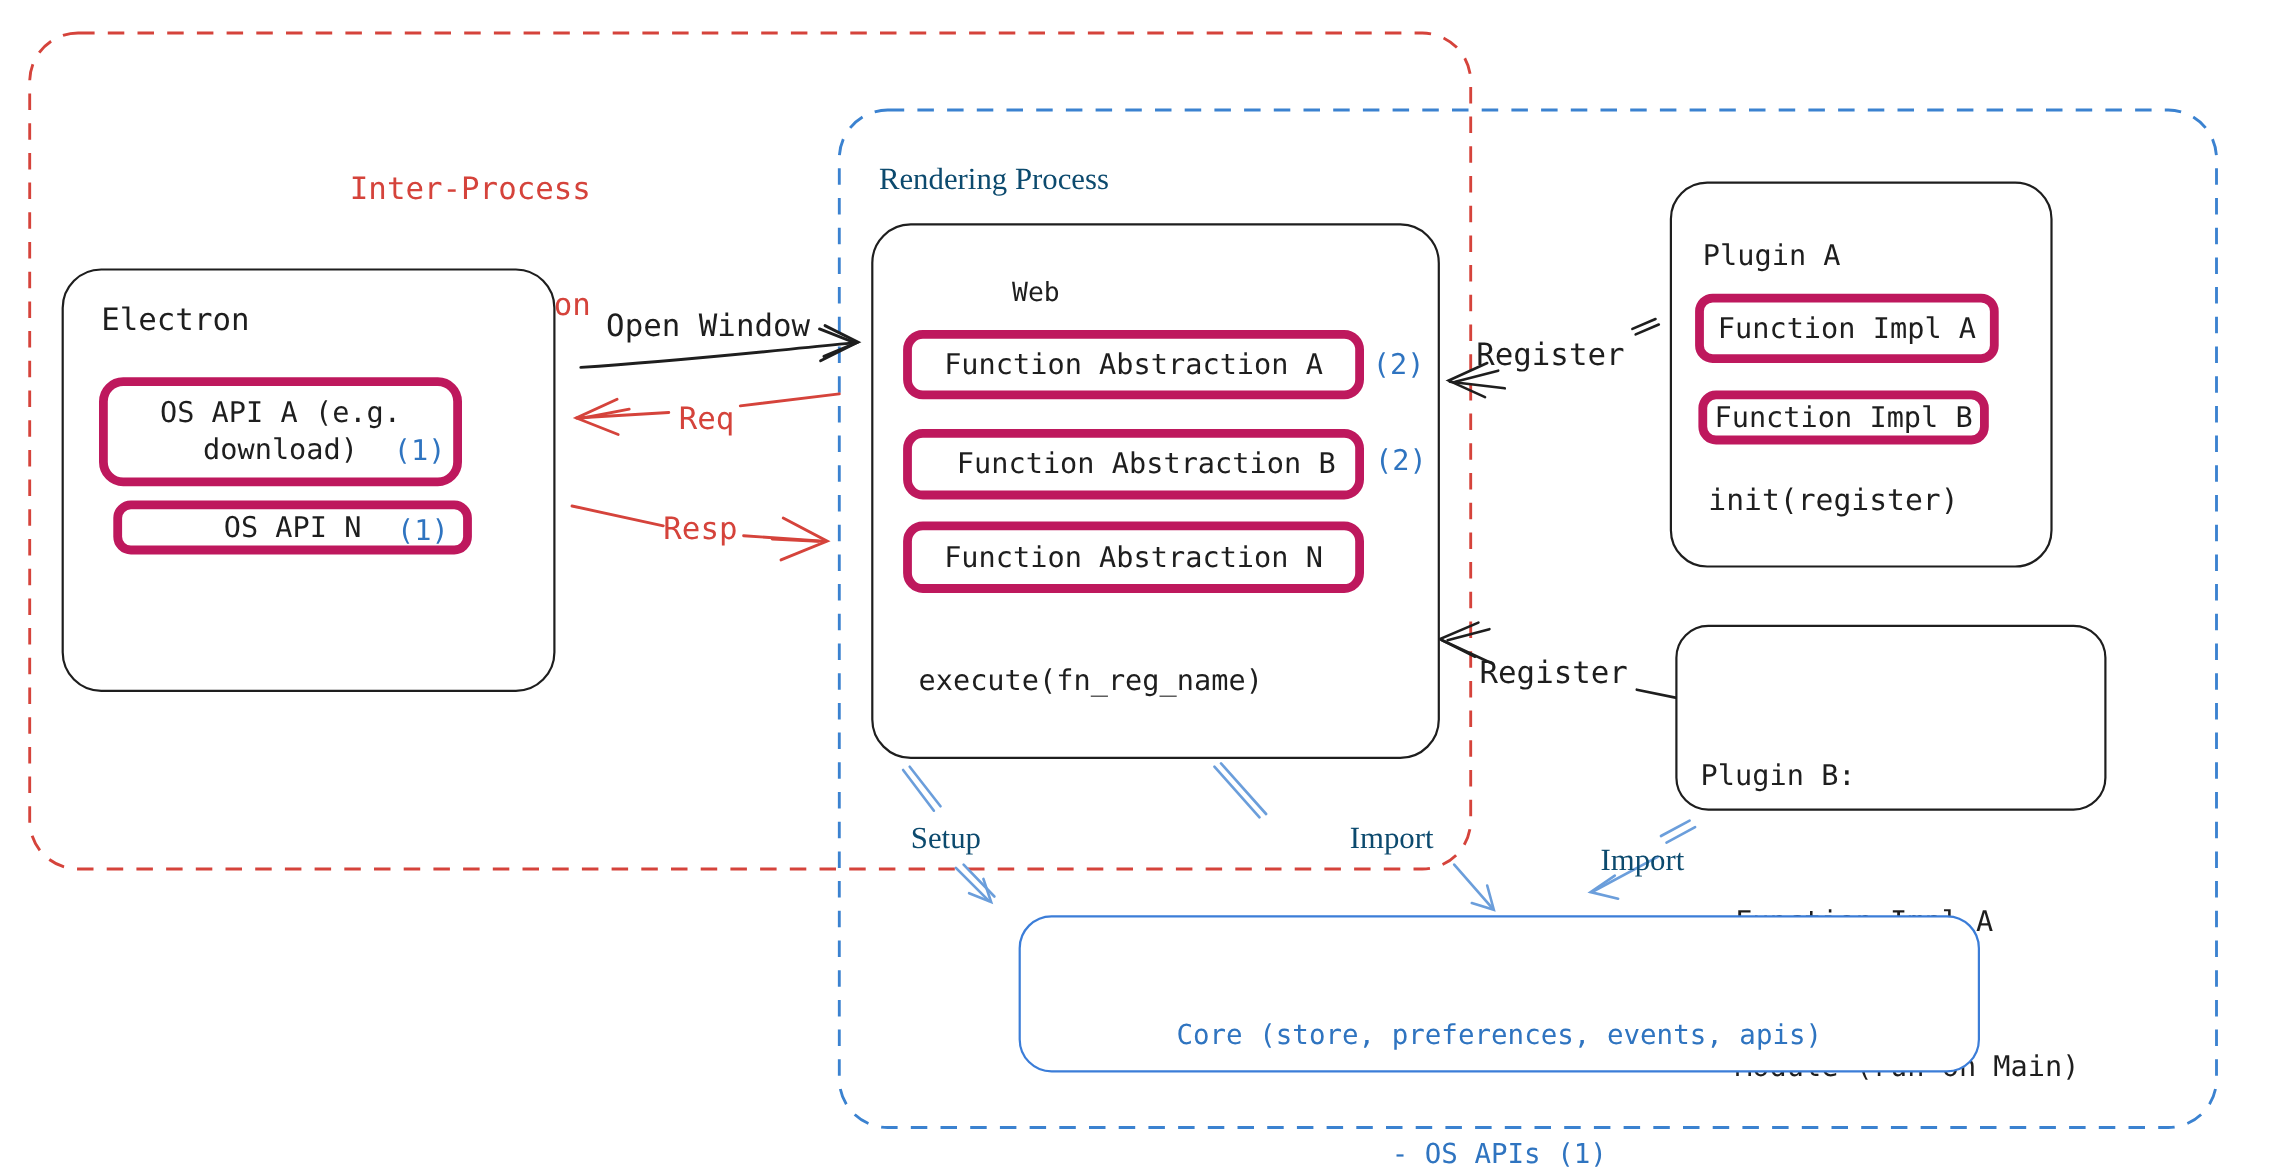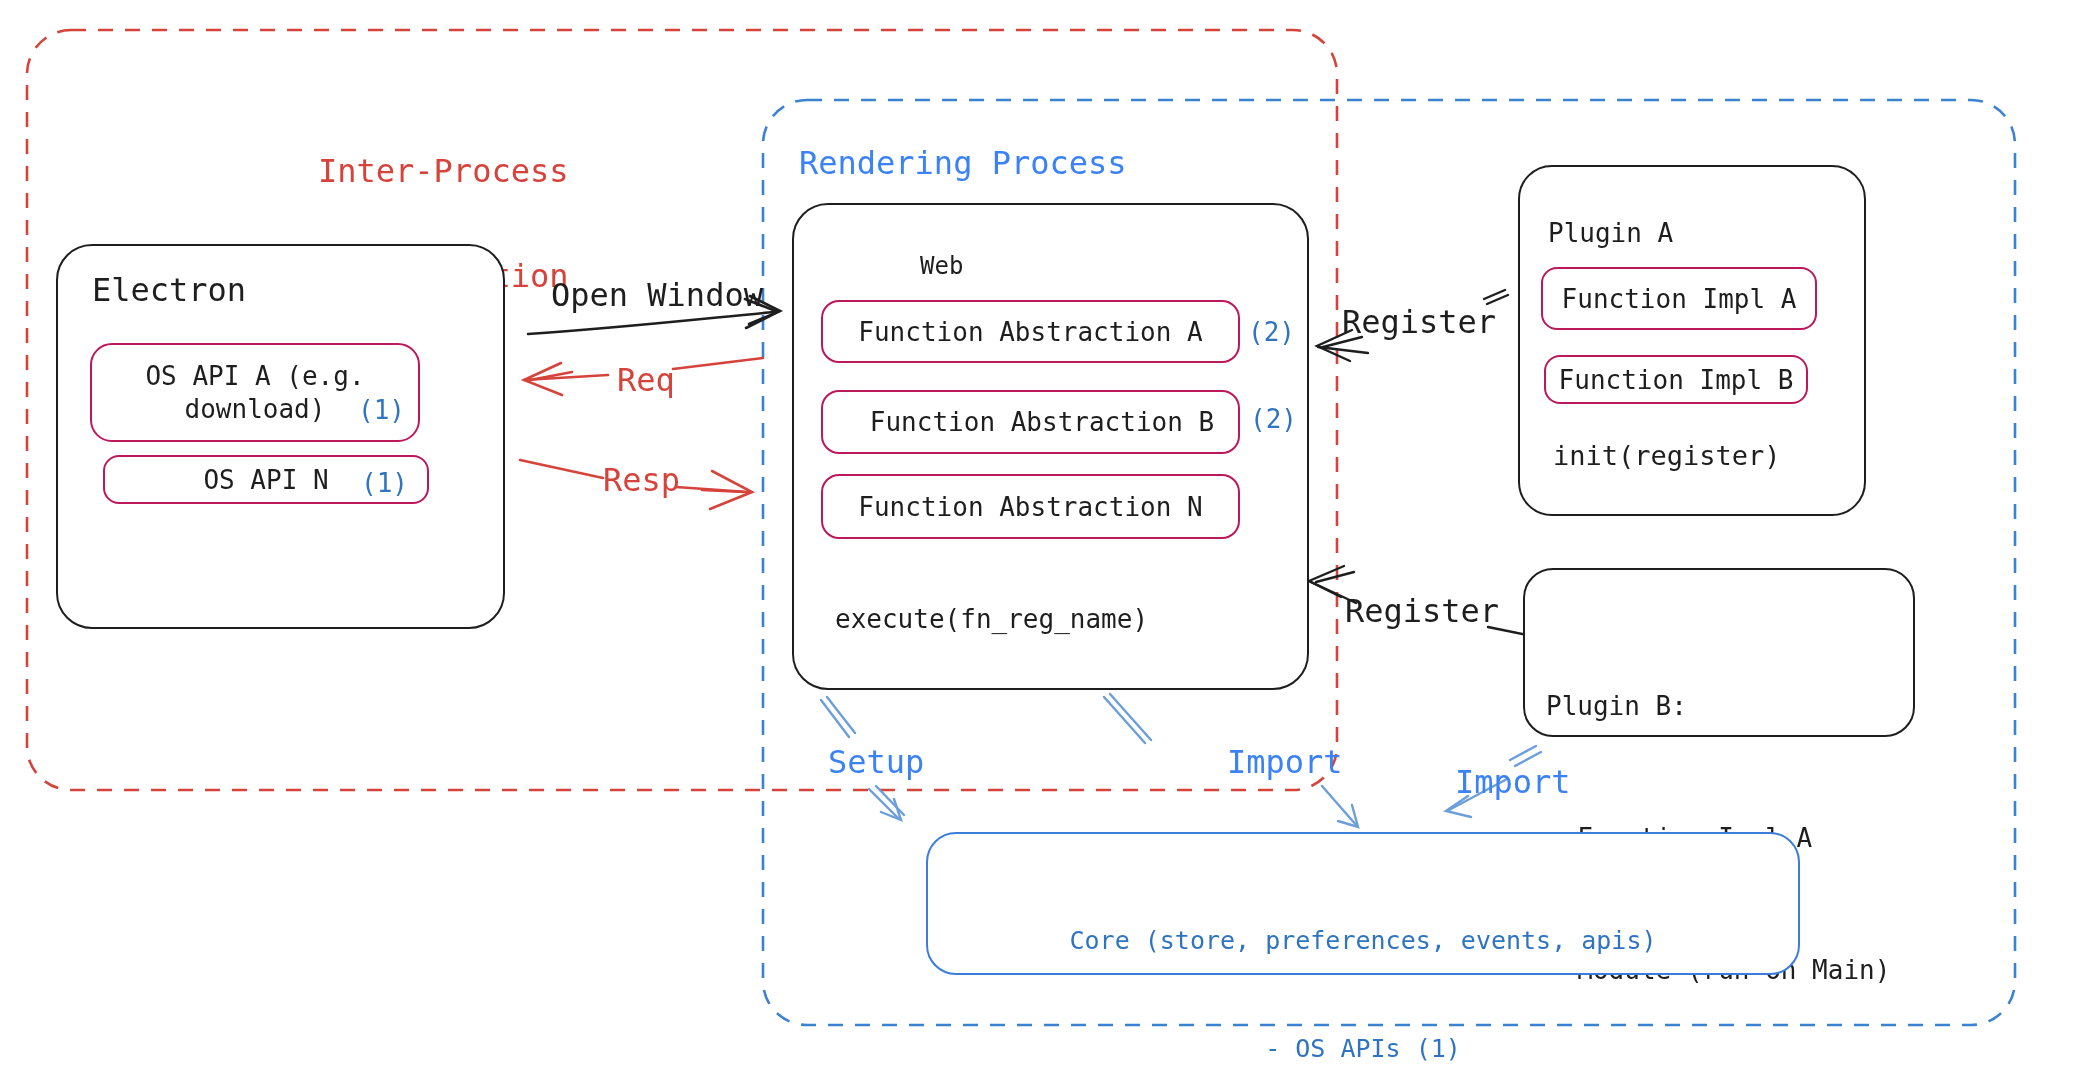--- a/index.html
+++ b/index.html
@@ -5,25 +5,25 @@
   html,body{margin:0;padding:0;background:#ffffff;}
   #canvas{
     position:relative;
     width:2074px;height:1066px;
     background:#ffffff;
     font-family:"DejaVu Sans Mono","Liberation Mono",monospace;
     color:#1e1e1e;
     overflow:hidden;
   }
   #connectors{position:absolute;left:0;top:0;width:2074px;height:1066px;}
-  .lbl{position:absolute;white-space:pre;font-size:32px;line-height:35px;}
+  .lbl{position:absolute;white-space:pre;font-size:28px;line-height:35px;}
   .red{color:#d5433b;}
-  .blue{color:#3b82f6;}
+  .blue{color:#0c4a6e;font-family:Liberation Serif, serif;}
   .box{position:absolute;background:#ffffff;border:2.5px solid #1e1e1e;box-sizing:border-box;}
-  .innerbox{position:absolute;background:#ffffff;border:2px solid #be185d;box-sizing:border-box;
+  .innerbox{position:absolute;background:#ffffff;border:8px solid #be185d;box-sizing:border-box;
             display:flex;align-items:center;justify-content:center;font-size:26px;}
   .badge{position:absolute;font-size:26px;color:#2f74c0;white-space:pre;}
   .coretext{position:absolute;color:#2f74c0;font-size:25px;line-height:36px;text-align:center;white-space:pre;}
 </style>
 </head>
 <body>
 
 <div id="canvas">
 
   <svg id="connectors" viewBox="0 0 2074 1066" fill="none">

